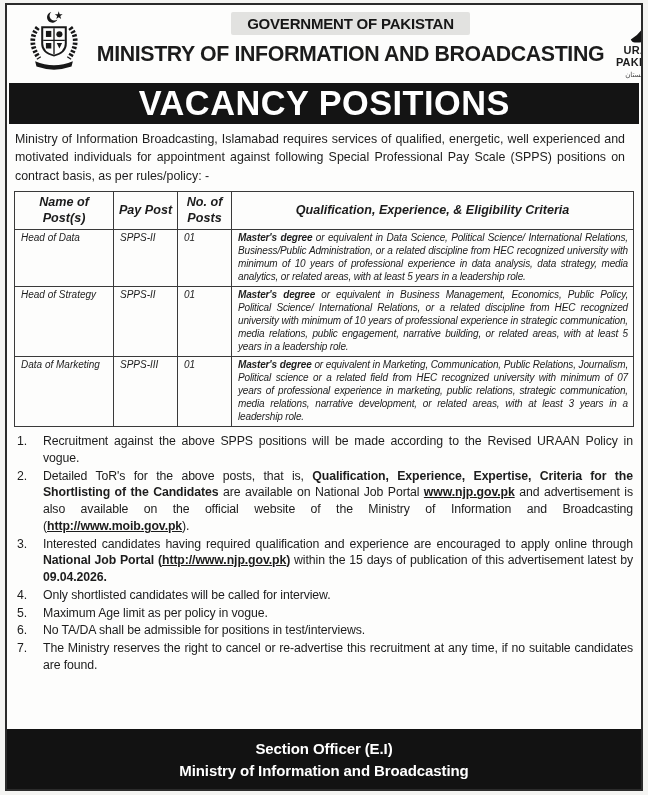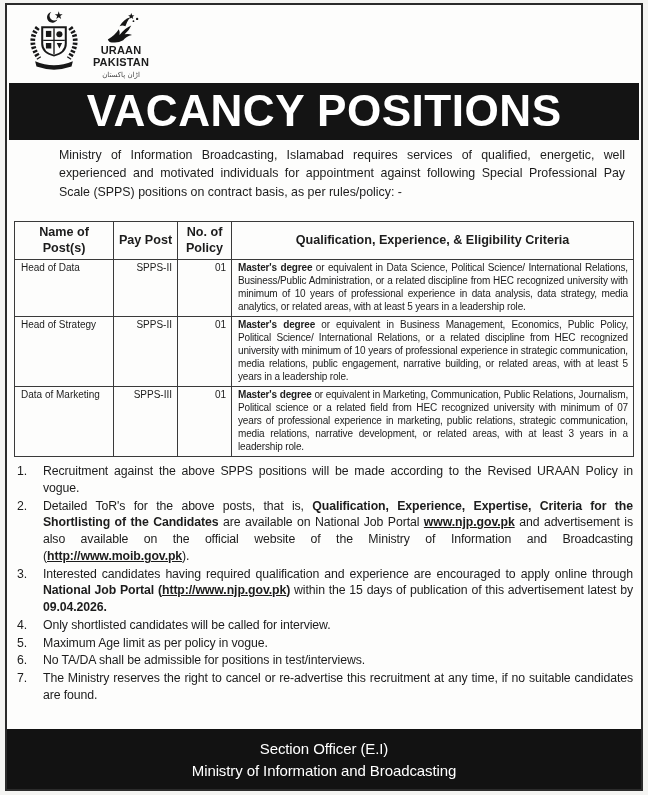--- a/index.html
+++ b/index.html
@@ -26,55 +26,55 @@
   .ministry{
     font-size:22px;font-weight:800;letter-spacing:-0.4px;margin-top:6px;
     transform:scaleX(0.97);white-space:nowrap;
   }
   .uraan{width:64px;flex-shrink:0;display:flex;flex-direction:column;align-items:center;margin-right:2px;}
   .uraan svg{width:44px;height:34px;}
   .uraan-line{font-size:11px;font-weight:800;line-height:1.12;letter-spacing:0.2px;}
   .uraan-tagline{font-family:"DejaVu Sans",sans-serif;font-size:7px;color:#444;margin-top:2px;white-space:nowrap;}
   
   .banner{
-    margin:2px 2px 3px 2px;background:#141414;color:#fff;height:57px;flex-shrink:0;
-    display:flex;align-items:center;justify-content:center;
-    font-size:45px;font-weight:800;letter-spacing:0.5px;transform-origin:center;
+    margin:2px 2px 3px 2px;background:#141414;color:#fff;height:41px;flex-shrink:0;
+    display:flex;align-items:flex-start;justify-content:center;
+    font-size:35px;font-weight:800;letter-spacing:0.5px;transform-origin:center;
   }
   .banner span{transform:scaleX(0.98);display:inline-block;white-space:nowrap;}
   
   .intro{
-    padding:3px 16px 4px 8px;font-size:12.4px;line-height:1.5;text-align:justify;flex-shrink:0;margin-left:44px;
+    padding:3px 16px 4px 8px;font-size:12.4px;line-height:1.5;text-align:justify;flex-shrink:0;
   }
   
   table.vtab{
-    border-collapse:collapse;margin:16px 7px 3px 7px;flex-shrink:0;
-    width:calc(100% - 14px);table-layout:fixed;
+    border-collapse:collapse;margin:2px 7px 3px 7px;flex-shrink:0;
+    width:calc(100% - 14px);table-layout:fixed;font-style:italic;
   }
   .vtab th,.vtab td{border:1.4px solid #3a3a3a;}
   .vtab th{
     font-size:12.6px;font-weight:800;text-align:center;padding:3px 2px;line-height:1.22;
     background:#fdfdfc;
   }
   .vtab td{vertical-align:top;font-size:10px;line-height:1.28;padding:2px 5px 3px 6px;}
   td.c-post{text-align:left;}
-  td.c-pay,td.c-num{text-align:right;}
+  td.c-pay,td.c-num{text-align:left;}
   td.c-crit{text-align:justify;letter-spacing:-0.15px;}
   .col-post{width:99px;}.col-pay{width:64px;}.col-num{width:54px;}
   
   .notes{padding:3px 8px 4px 6px;flex-shrink:0;}
   .note{display:flex;font-size:12.3px;line-height:1.36;margin-bottom:1px;}
   .note-num{width:26px;flex-shrink:0;text-align:left;padding-left:4px;}
   .note-body{flex:1;text-align:justify;letter-spacing:-0.1px;}
   
   .footer{
     margin-top:auto;background:#121212;color:#fff;flex-shrink:0;
     position:relative;text-align:center;padding:9px 10px 8px 10px;
   }
-  .f-line{font-size:15px;font-weight:400;line-height:1.42;letter-spacing:-0.1px;}
+  .f-line{font-size:15px;font-weight:700;line-height:1.42;letter-spacing:-0.1px;}
 </style>
 </head>
 <body>
 
 <div class="page">
 
   <div class="hdr">
     <svg class="emblem" viewBox="0 0 100 92" aria-hidden="true">
 
       <path d="M46 3 a8 8 0 1 0 9 11 a7 7 0 1 1 -9 -11 z" fill="#181818"></path>
@@ -86,20 +86,24 @@
       <path d="M31 24 h38 v26 q0 14 -19 19 q-19 -5 -19 -19 z" fill="#181818"></path>
       <path d="M34 27 h32 v23 q0 12 -16 16.5 q-16 -4.5 -16 -16.5 z" fill="#fdfdfc"></path>
       <path d="M50 27 v39 M34 45 h32" stroke="#181818" stroke-width="2"></path>
       <rect x="38" y="31" width="8" height="9" fill="#181818"></rect>
       <circle cx="58" cy="36" r="4.5" fill="#181818"></circle>
       <path d="M38 49 h8 v8 h-8 z M54 49 l4 8 l4 -8 z" fill="#181818"></path>
 
       <path d="M22 76 q28 12 56 0 l-2 8 q-26 9 -52 0 z" fill="#181818"></path>
     </svg>
 
+    <div class="hdr-center">
+      <div class="gov-chip">GOVERNMENT OF PAKISTAN</div>
+      <div class="ministry">MINISTRY OF INFORMATION AND BROADCASTING</div>
+    </div>
 
     <div class="uraan">
       <svg viewBox="0 0 60 46" aria-hidden="true">
         <path d="M44 4 l1.2 3 3.1 .2 -2.4 1.9 .8 3 -2.7 -1.7 -2.6 1.8 .7 -3.1 -2.3 -2 3 -.1 z" fill="#151515"></path>
         <circle cx="52" cy="12" r="1.6" fill="#151515"></circle>
         <circle cx="47" cy="15" r="1.2" fill="#151515"></circle>
         <path d="M12 40 q10 -6 15 -14 q2 4 1 8 q8 -10 16 -13 q-3 7 -9 12 q6 -1 10 1 q-8 2 -12 7 q-7 4 -14 3 q-5 1 -7 -4 z" fill="#151515"></path>
         <path d="M28 22 q6 -10 14 -12 q-4 6 -6 12 q-4 -2 -8 0 z" fill="#151515"></path>
       </svg>
       <div class="uraan-line">URAAN</div>
@@ -118,21 +122,21 @@
     <colgroup>
       <col class="col-post">
         <col class="col-pay">
         <col class="col-num">
         <col>
     </colgroup>
     <thead>
       <tr>
         <th>Name of Post(s)</th>
         <th>Pay Post</th>
-        <th>No. of Policy</th>
+        <th>No. of Posts</th>
         <th>Qualification, Experience, &amp; Eligibility Criteria</th>
       </tr>
     </thead>
     <tbody>
         <tr>
           <td class="c-post">Head of Data</td>
           <td class="c-pay">SPPS-II</td>
           <td class="c-num">01</td>
           <td class="c-crit"><span style="font-weight: 800;">Master's degree</span><span> or equivalent in Data Science, Political Science/ International Relations, Business/Public Administration, or a related discipline from HEC recognized university with minimum of 10 years of professional experience in data analysis, data strategy, media analytics, or related areas, with at least 5 years in a leadership role.</span></td>
         </tr>

